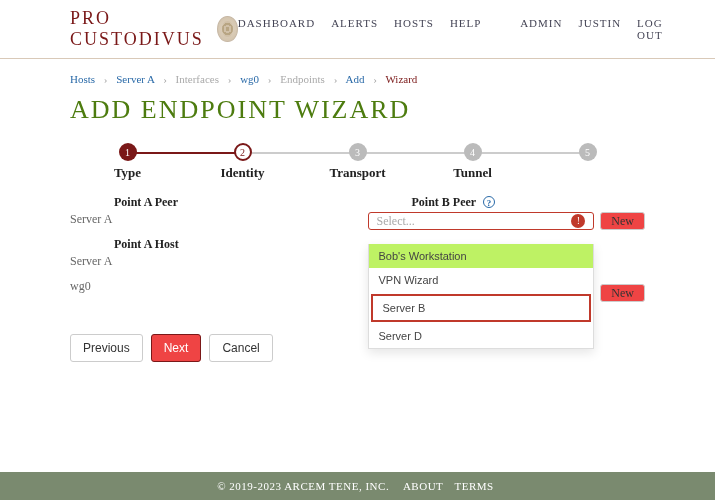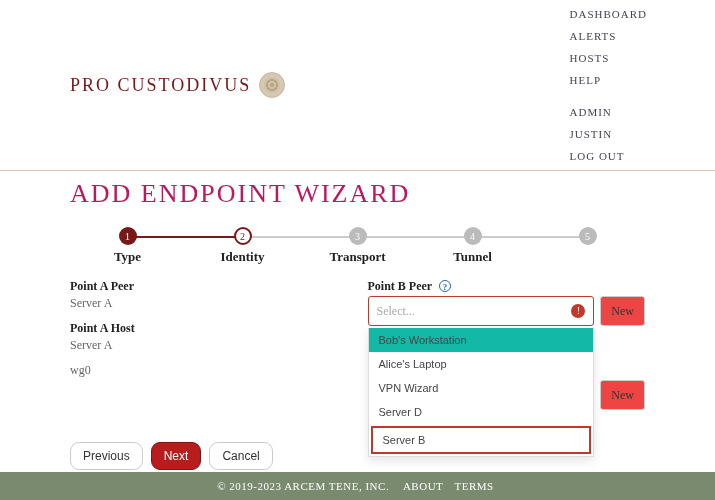--- a/index.html
+++ b/index.html
@@ -1,57 +1,57 @@
 <!DOCTYPE html>
 <html><head>
 <meta charset="utf-8">
 <style>
   * { box-sizing: border-box; margin: 0; padding: 0; }
   body { font-family: Georgia, 'Times New Roman', serif; font-size: 13px; color: #333; background: #fff; }
   .topbar { display: flex; justify-content: space-between; align-items: center; padding: 8px 68px 8px 70px; border-bottom: 1px solid #d9c9b8; }
   .brand { display: flex; align-items: center; gap: 8px; color: #7a1818; font-size: 18px; letter-spacing: 2px; font-variant: small-caps; }
   .brand-badge { width: 26px; height: 26px; border-radius: 50%; border: 1px solid #c7b8a5; background: radial-gradient(circle at 50% 50%, #e0d4c2 0%, #d0c0a8 100%); position: relative; }
   .brand-badge::after { content:""; position:absolute; inset:4px; border-radius:50%; background: repeating-radial-gradient(circle at 50% 50%, #b8a583 0 2px, #d0c0a8 2px 4px); }
-  .nav { display: flex; gap: 10px; font-size: 11px; letter-spacing: 1px; color: #666; flex-direction: column; }
+  .nav { display: flex; gap: 16px; font-size: 11px; letter-spacing: 1px; color: #666; }
   .nav a { color: #445; text-decoration: none; cursor: pointer; }
   .nav-sep { width: 12px; }
   .container { padding: 8px 70px 40px 70px; }
   .crumbs { font-size: 11px; color: #888; padding: 6px 0 10px; }
   .crumbs a { color: #2a6aa8; text-decoration: none; cursor: pointer; }
   .crumbs .sep { color: #aaa; margin: 0 6px; }
   .crumbs .muted { color: #aaa; }
   .crumbs .cur { color: #7a1818; }
-  h1 { font-size: 26px; letter-spacing: 2px; font-weight: normal; color: #be185d; font-variant: small-caps; padding-bottom: 10px; }
+  h1 { font-size: 26px; letter-spacing: 2px; font-weight: normal; color: #4d7c0f; font-variant: small-caps; padding-bottom: 10px; }
   .wizard { display: flex; align-items: flex-start; margin: 8px 0 14px; }
   .step { flex: 1; text-align: center; position: relative; }
   .step .circle { width: 18px; height: 18px; border-radius: 50%; display: inline-flex; align-items: center; justify-content: center; font-size: 10px; background: #bbb; color: #fff; position: relative; z-index: 2; }
   .step.active .circle { background: #7a1818; }
   .step.current .circle { background: #fff; border: 2px solid #7a1818; color: #7a1818; width: 18px; height: 18px; }
   .step .label { font-size: 13px; color: #222; margin-top: 4px; font-weight: bold; }
   .step::after { content: ""; position: absolute; top: 9px; left: 50%; width: 100%; height: 2px; background: #ccc; z-index: 1; }
   .step:last-child::after { display: none; }
   .step.active::after, .step.done::after { background: #7a1818; }
   .form-cols { display: flex; gap: 20px; }
   .col { flex: 1; }
   .field { margin-bottom: 10px; }
-  .field-label { font-weight: bold; font-size: 12px; color: #222; margin-bottom: 2px; }
+  .field-label { font-weight: bold; font-size: 12px; color: #222; margin-bottom: 2px; margin-left: 44px; }
   .field-value { font-size: 12px; color: #666; }
   .field-label .help { display:inline-block; width: 12px; height:12px; border-radius:50%; border:1px solid #2a6aa8; color:#2a6aa8; font-size:9px; text-align:center; line-height:12px; margin-left:4px; cursor:pointer; }
   .select-row { display:flex; gap:6px; align-items:stretch; position:relative; }
-  .select-box { flex:1; border:1px solid #ccc; border-radius:3px; height:30px; display:flex; align-items:center; padding:0 8px; font-size:12px; color:#aaa; position:relative; background:#fff; }
+  .select-box { flex:1; border:1px solid #ccc; border-radius:3px; height:18px; display:flex; align-items:center; padding:0 8px; font-size:12px; color:#aaa; position:relative; background:#fff; }
   .select-box.error { border-color:#c0392b; }
   .select-box .err-icon { position:absolute; right:8px; width:14px; height:14px; border-radius:50%; background:#c0392b; color:#fff; font-size:10px; text-align:center; line-height:14px; }
   .new-btn { border:1px solid #ccc; border-radius:3px; padding:0 10px; font-size:12px; background:#ef4444; color:#333; cursor:pointer; display:flex; align-items:center; }
   .dropdown { position:absolute; top:32px; left:0; right:0; background:#fff; border:1px solid #ddd; border-top:none; box-shadow:0 4px 10px rgba(0,0,0,0.1); z-index:10; }
   .dropdown-item { padding:6px 10px; font-size:11px; color:#444; cursor:pointer; font-family: Arial, sans-serif; }
-  .dropdown-item.hover { background:#14b8a6; }
+  .dropdown-item.hover { background:#bef264; }
   .dropdown-item.boxed { border:2px solid #c0392b; margin:2px; }
   .btnrow { margin-top: 22px; display:flex; gap:8px; }
-  .btn { border:1px solid #ccc; border-radius:9px; padding:6px 12px; font-size:12px; background:#fff; color:#333; cursor:pointer; font-family: Arial, sans-serif; }
-  .btn.primary { background:#b91c1c; border-color:#7a1818; color:#fff; }
+  .btn { border:1px solid #ccc; border-radius:3px; padding:6px 12px; font-size:12px; background:#fff; color:#333; cursor:pointer; font-family: Arial, sans-serif; }
+  .btn.primary { background:#ef4444; border-color:#7a1818; color:#fff; }
   .footer { position:fixed; bottom:0; left:0; right:0; background:#7a8a6f; color:#fff; font-size:11px; text-align:center; padding:8px 0; letter-spacing:0.5px; }
   .footer a { color:#fff; text-decoration:none; margin:0 4px; }
   .select-wrap { position:relative; flex:1; }
 </style>
 </head>
 <body>
 
 <div class="topbar">
   <div class="brand">
     <span>PRO CUSTODIVUS</span>
@@ -63,20 +63,35 @@
     <a>HOSTS</a>
     <a>HELP</a>
     <span class="nav-sep"></span>
     <a>ADMIN</a>
     <a>JUSTIN</a>
     <a>LOG OUT</a>
   </div>
 </div>
 
 <div class="container">
+  <div class="crumbs">
+    <a>Hosts</a>
+    <span class="sep">›</span>
+    <a>Server A</a>
+    <span class="sep">›</span>
+    <span class="muted">Interfaces</span>
+    <span class="sep">›</span>
+    <a>wg0</a>
+    <span class="sep">›</span>
+    <span class="muted">Endpoints</span>
+    <span class="sep">›</span>
+    <a>Add</a>
+    <span class="sep">›</span>
+    <span class="cur">Wizard</span>
+  </div>
 
   <h1>ADD ENDPOINT WIZARD</h1>
 
   <div class="wizard">
     <div class="step active done">
       <div class="circle">1</div>
       <div class="label">Type</div>
     </div>
     <div class="step current">
       <div class="circle">2</div>
@@ -117,24 +132,23 @@
           <span class="help">?</span>
         </div>
         <div class="select-row">
           <div class="select-wrap">
             <div class="select-box error">
               <span>Select...</span>
               <span class="err-icon">!</span>
             </div>
             <div class="dropdown">
               <div class="dropdown-item hover">Bob's Workstation</div>
-              <div class="dropdown-item">Alice's Laptop</div>
               <div class="dropdown-item">VPN Wizard</div>
+              <div class="dropdown-item boxed">Server B</div>
               <div class="dropdown-item">Server D</div>
-              <div class="dropdown-item boxed">Server B</div>
             </div>
           </div>
           <div class="new-btn">New</div>
         </div>
       </div>
       <div class="field" style="margin-top:54px;">
         <div class="select-row">
           <div class="select-wrap">
             <div class="select-box" style="visibility:hidden;"></div>
           </div>

